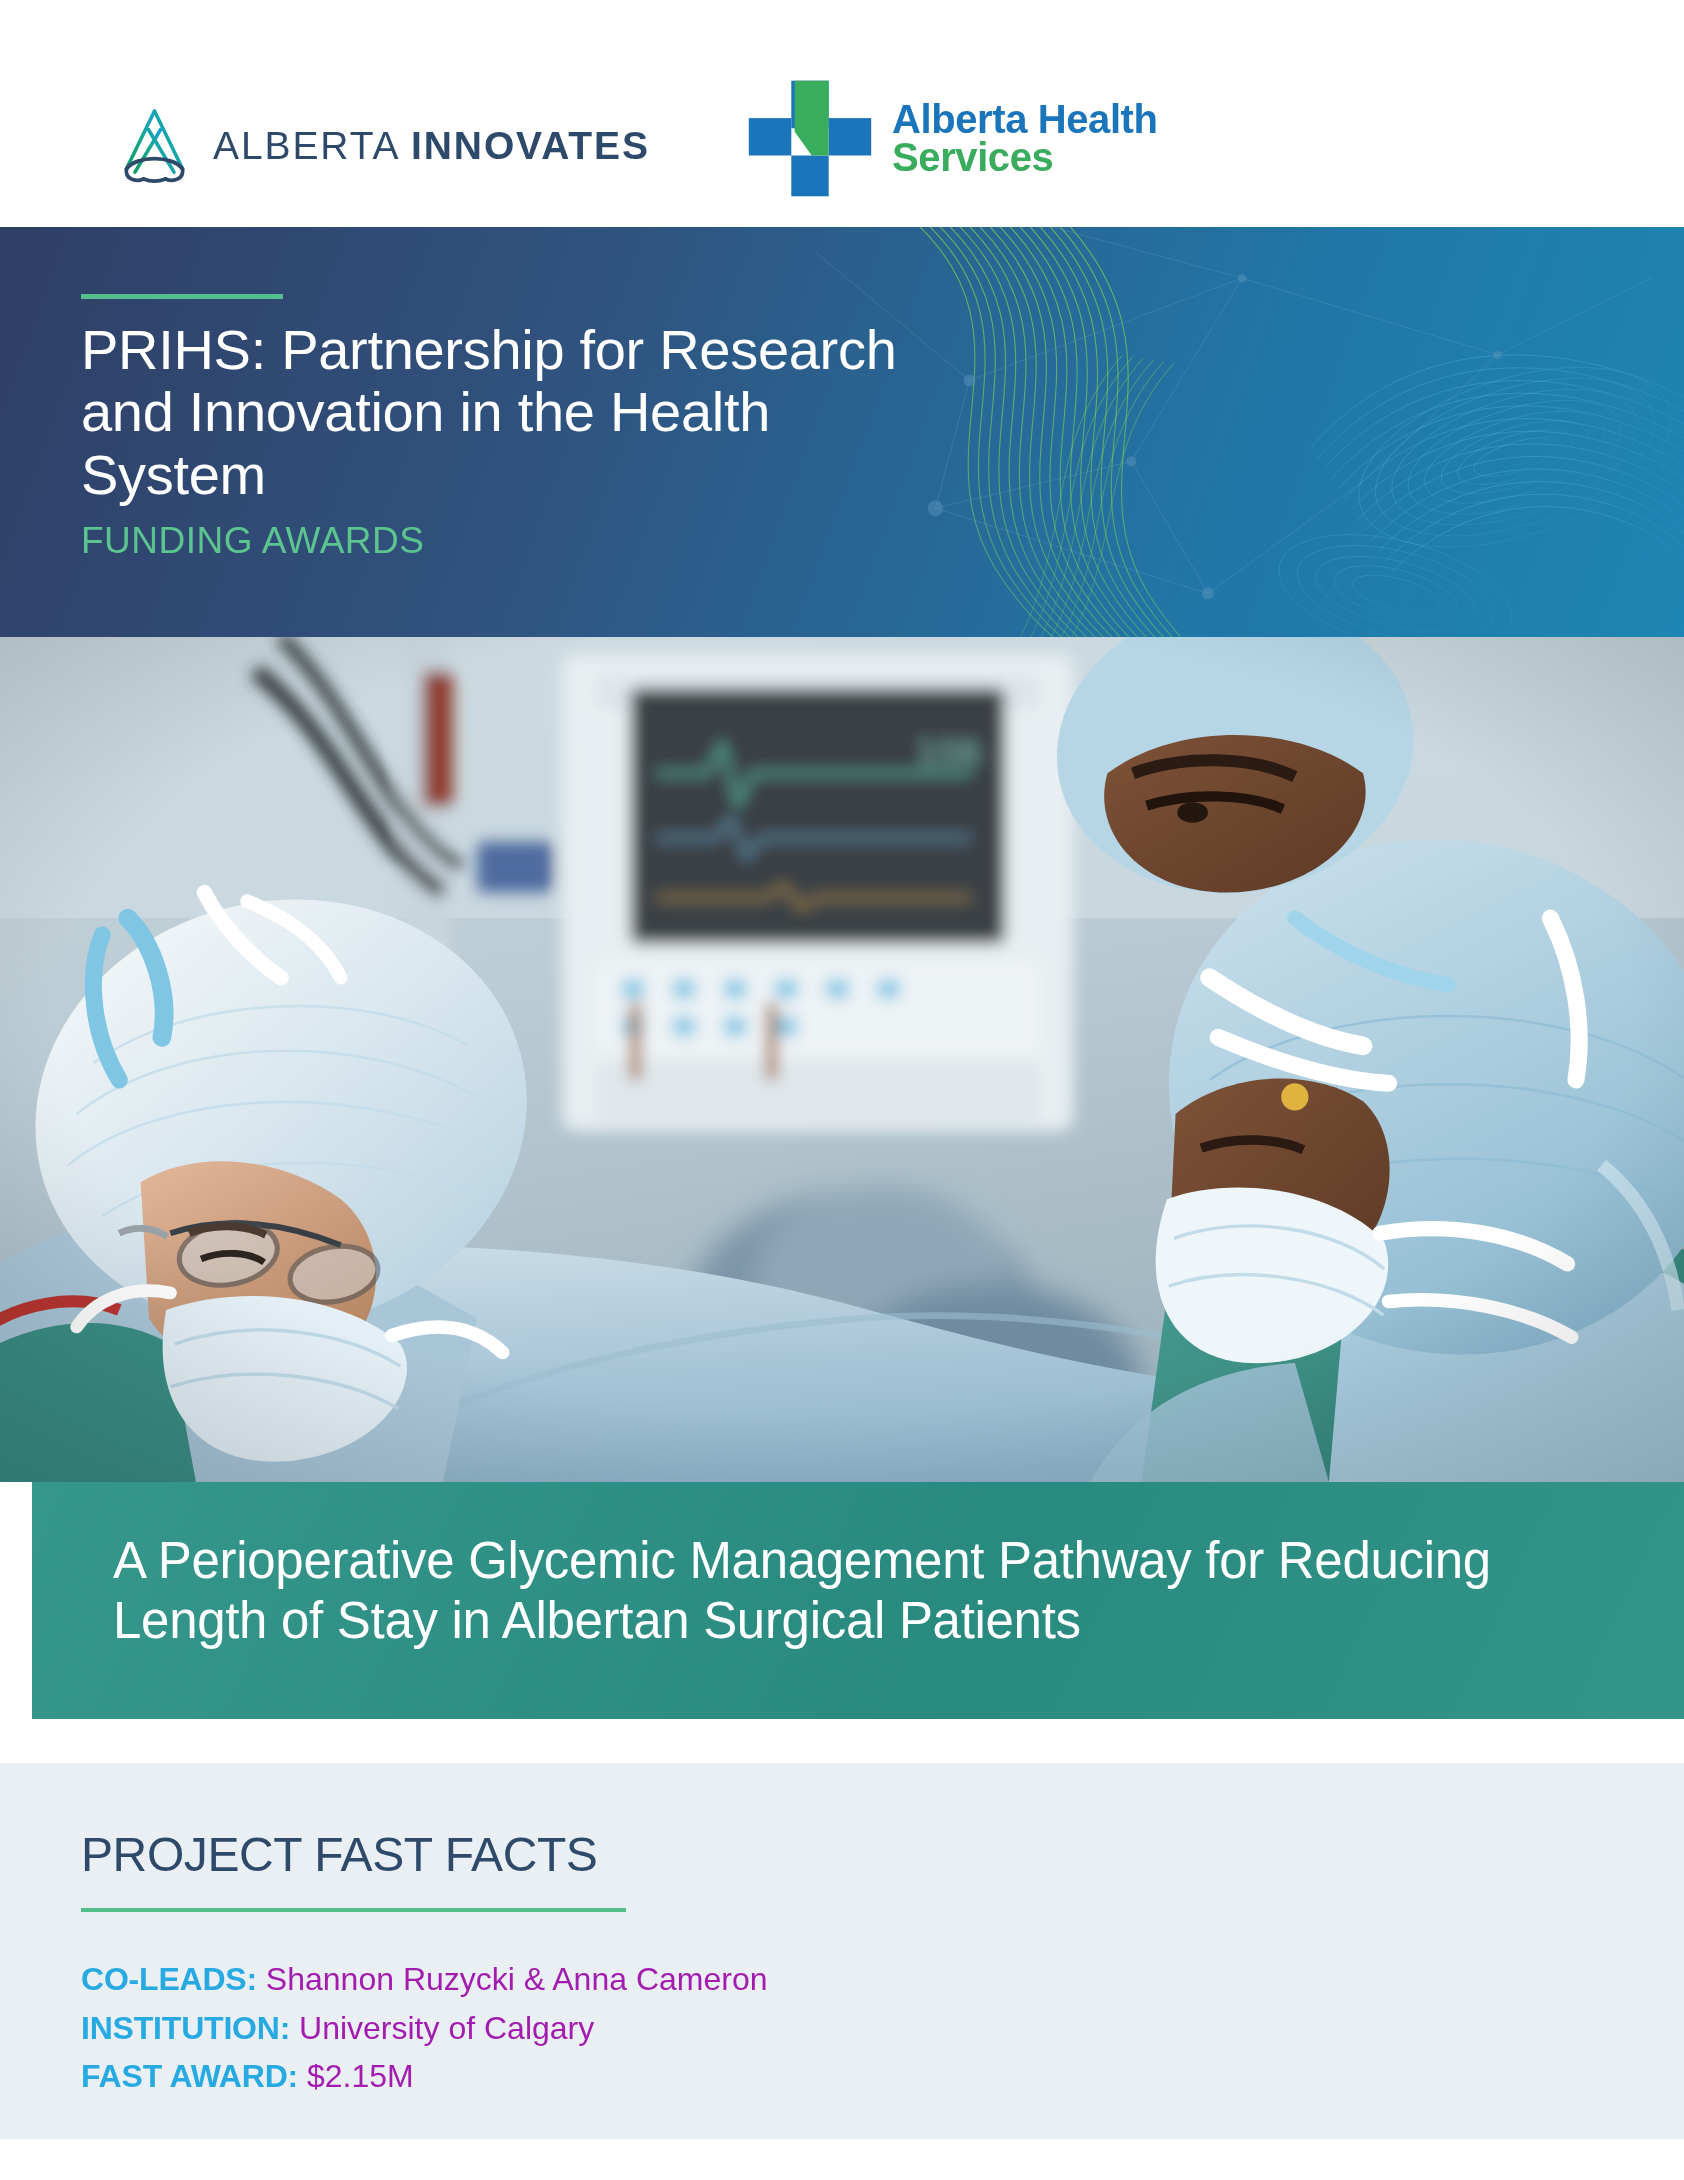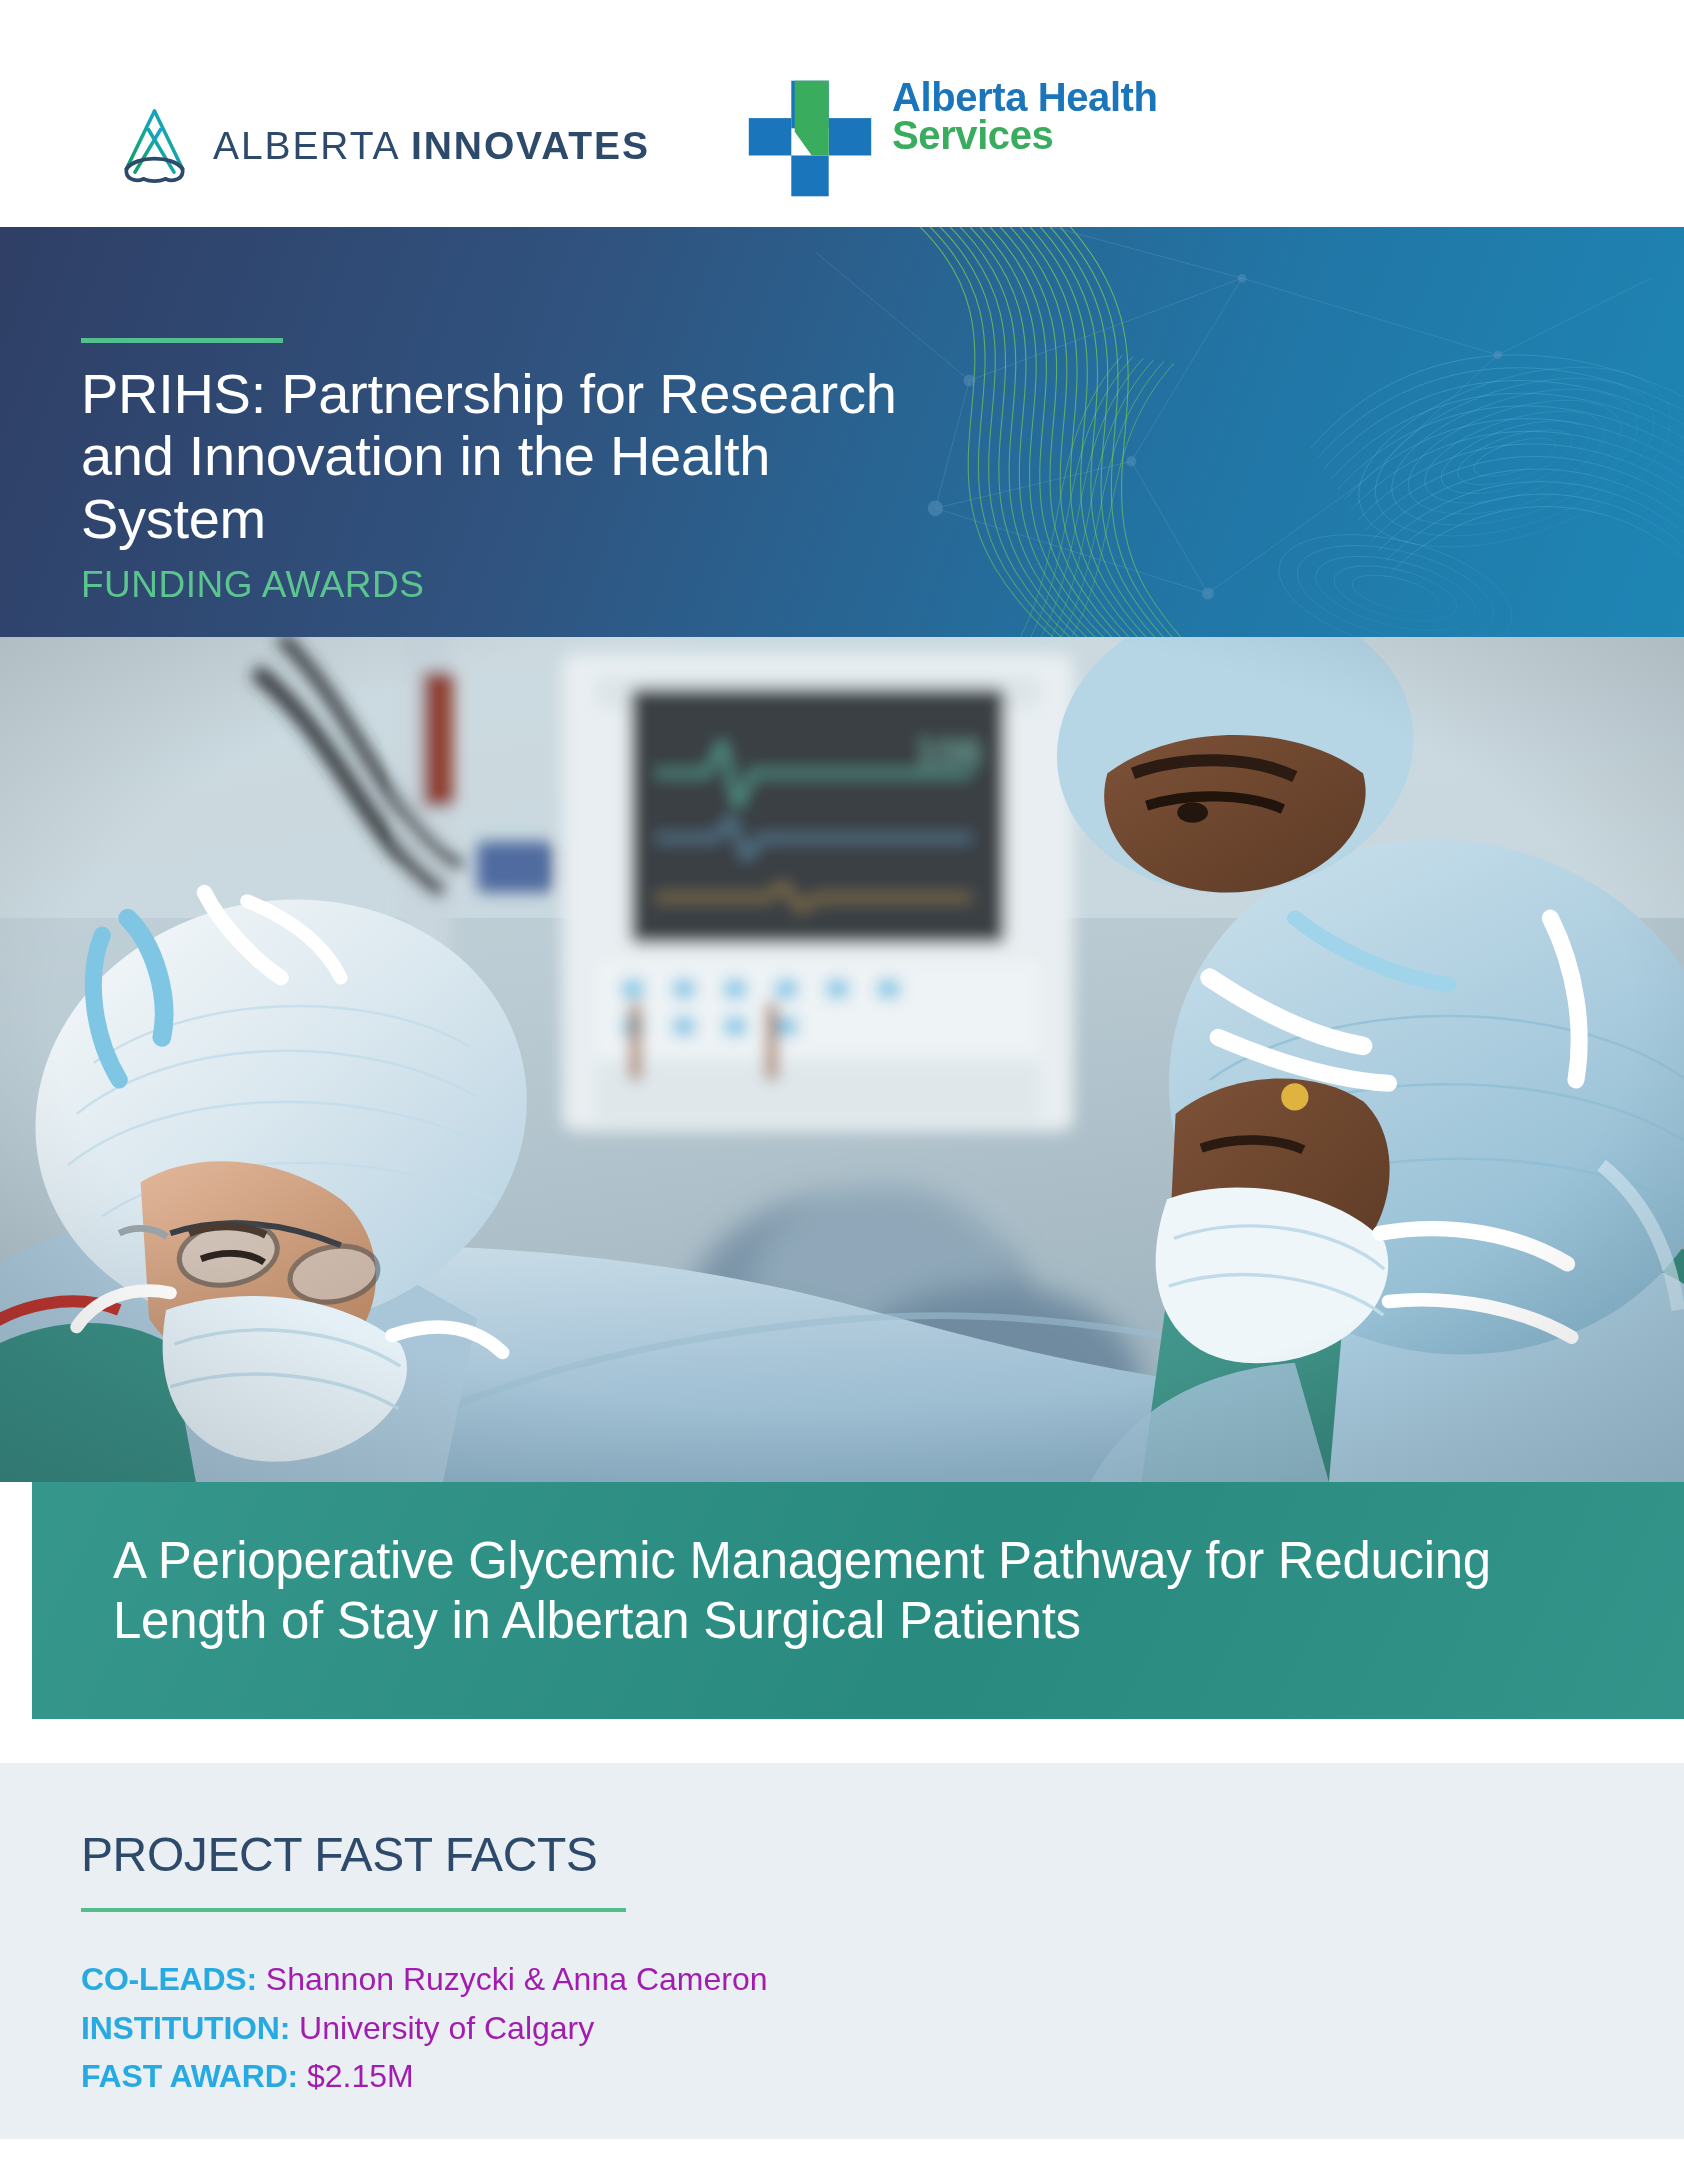--- a/index.html
+++ b/index.html
@@ -41,20 +41,21 @@
     white-space: nowrap;
     line-height: 1;
   }
   .ai-word .light { font-weight: 400; }
   .ai-word .bold  { font-weight: 700; }
 
   .ahs-logo {
     position: absolute;
     left: 707px; top: 64px;
     display: flex;
+    align-items: center;
     gap: 19px;
   }
   .ahs-mark { width: 126px; height: 119px; display: block; }
   .ahs-words {
     line-height: 0.94;
     font-weight: 700;
     font-size: 40px;
     letter-spacing: -0.4px;
   }
   .ahs-l1 { color: #1b75bb; display: block; }
@@ -71,21 +72,21 @@
   }
   .hero-deco {
     position: absolute;
     right: 0; top: 0;
     width: 920px; height: 410px;
     opacity: 0.95;
   }
   .hero-inner {
     position: absolute;
     left: 81px; top: 0;
-    width: 1278px; height: 410px; margin-top: 44px;
+    width: 1278px; height: 410px;
   }
   .hero-rule {
     position: absolute;
     left: 0; top: 67px;
     width: 202px; height: 5.1px;
     background: #53bf8e;
   }
   .hero-title {
     position: absolute;
     left: 0; top: 92px;

